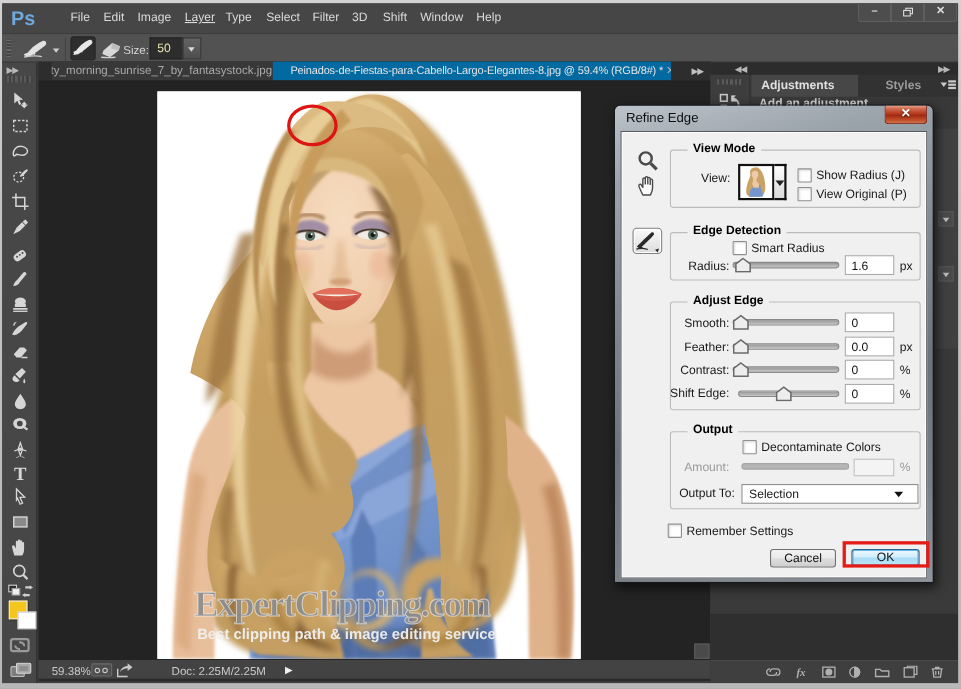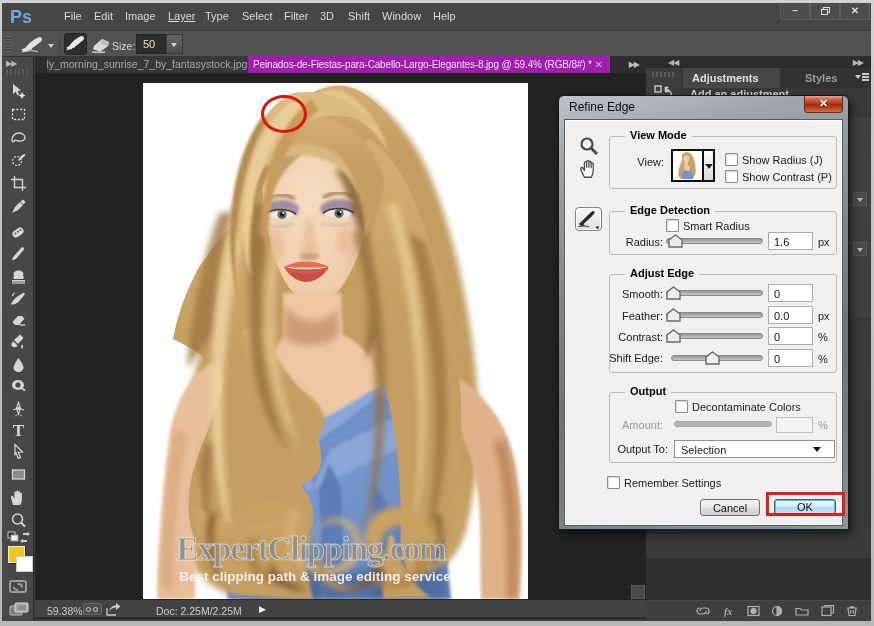--- a/index.html
+++ b/index.html
@@ -180,21 +180,21 @@
       <div class="abs" style="left:2px;top:0.5px;width:10px;height:8px;border-radius:50%;border:2px dashed #9a9a9a;"></div>
     </div>
     <svg class="abs" style="left:7px;top:545px;" width="20" height="15" viewBox="0 0 20 15">
       <rect x="1" y="4" width="12" height="9" rx="1" fill="#7d7d7d" stroke="#bdbdbd" stroke-width="1"></rect>
       <rect x="6" y="1" width="13" height="9" rx="1" fill="#a8a8a8" stroke="#d8d8d8" stroke-width="1"></rect>
       <rect x="8.5" y="3.5" width="8" height="4.5" fill="#8f8f8f"></rect>
     </svg>
   </div>
   <div id="tabbar">
     <div class="tab" style="left:12px;width:212px;background:#383838;color:#a8a8a8;border-right:1px solid #0f766e;"><span style="margin-left:-1px;display:inline-block;">ty_morning_sunrise_7_by_fantasystock.jpg</span> <span style="color:#909090;">✕</span></div>
-    <div class="tab" style="left:213px;width:362px;background:#a21caf;color:#e4e4e4;padding-left:5px;font-size:10px;letter-spacing:-0.15px;">Peinados-de-Fiestas-para-Cabello-Largo-Elegantes-8.jpg @ 59.4% (RGB/8#) * <span style="color:#bbb;">✕</span></div>
+    <div class="tab" style="left:213px;width:362px;background:#0369a1;color:#e4e4e4;padding-left:16px;font-size:10px;letter-spacing:-0.15px;">Peinados-de-Fiestas-para-Cabello-Largo-Elegantes-8.jpg @ 59.4% (RGB/8#) * <span style="color:#bbb;">✕</span></div>
     <div style="position:absolute;right:7px;top:4px;color:#c0c0c0;font-size:8px;letter-spacing:-1px;">▶▶</div>
   </div>
   <div id="canvas">
     <div id="photo" style="position:absolute;left:108px;top:10px;width:385px;height:516px;background:#fff;overflow:hidden;">
 <svg width="385" height="516" viewBox="0 0 385 516">
   <defs>
     <linearGradient id="hairG" x1="0" y1="0" x2="0" y2="1">
       <stop offset="0" stop-color="#d5ae72"></stop>
       <stop offset="0.4" stop-color="#c59e60"></stop>
       <stop offset="1" stop-color="#c39e64"></stop>
@@ -434,21 +434,21 @@
           <path d="M140 210 L140 254 C132 264 128 278 128 294 L158 358 L233 358 L238 296 C232 276 218 260 200 252 L198 210 Z" fill="#edc7a4"></path>
           <path d="M96 95 C90 45 126 8 168 6 C214 4 250 40 252 88 C253 108 250 125 244 140 L228 108 C224 74 202 54 172 55 C145 56 123 70 120 98 L104 142 C98 125 96 108 96 95 Z" fill="#c9a263"></path>
         </svg>
       </div>
       <div class="abs" style="left:139px;top:29px;width:11px;height:33px;border:2px solid #111;border-left:none;background:linear-gradient(180deg,#fdfdfd,#d9d9d9);">
         <div class="abs" style="left:1px;top:13px;width:0;height:0;border-left:4px solid transparent;border-right:4px solid transparent;border-top:5px solid #222;"></div>
       </div>
       <div class="cb" style="left:160px;top:33px;"></div>
       <div class="lbl" style="left:177px;top:34px;">Show Radius (J)</div>
       <div class="cb" style="left:160px;top:50px;"></div>
-      <div class="lbl" style="left:177px;top:51px;">Show Contrast (P)</div>
+      <div class="lbl" style="left:177px;top:51px;">View Original (P)</div>
 
       <div class="group" style="left:44px;top:91px;width:228px;height:44px;"></div>
       <div class="grouplabel" style="left:60px;top:84px;">Edge Detection</div>
       <div class="cb" style="left:101px;top:99px;"></div>
       <div class="lbl" style="left:118px;top:100px;">Smart Radius</div>
       <div class="lbl" style="left:0;top:116px;width:98px;text-align:right;">Radius:</div>
       <div class="track" style="left:101px;top:118px;width:97px;"></div>
       <svg class="abs" style="left:103px;top:114px;" width="15" height="14" viewBox="0 0 15 14">
           <polygon points="7.5,1 14,6 14,13 1,13 1,6" fill="#ededed" stroke="#6a6a6a" stroke-width="1.4"></polygon>
         </svg>

